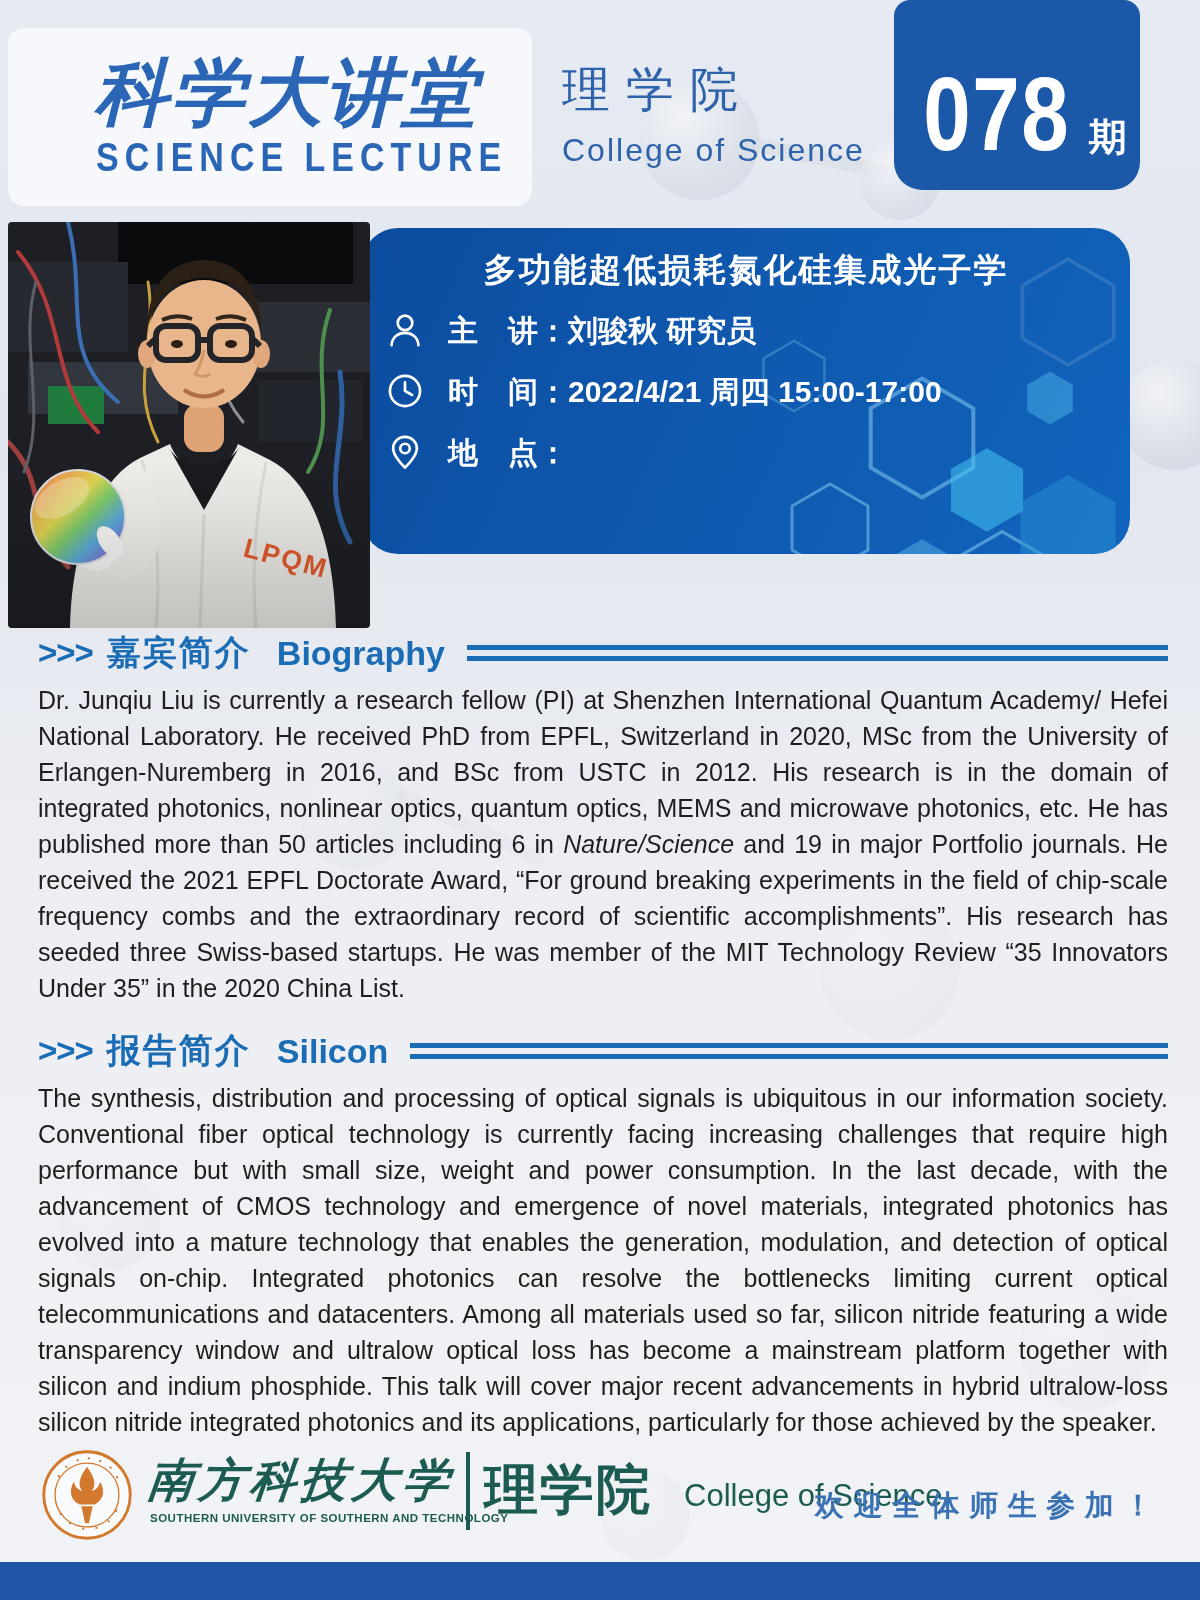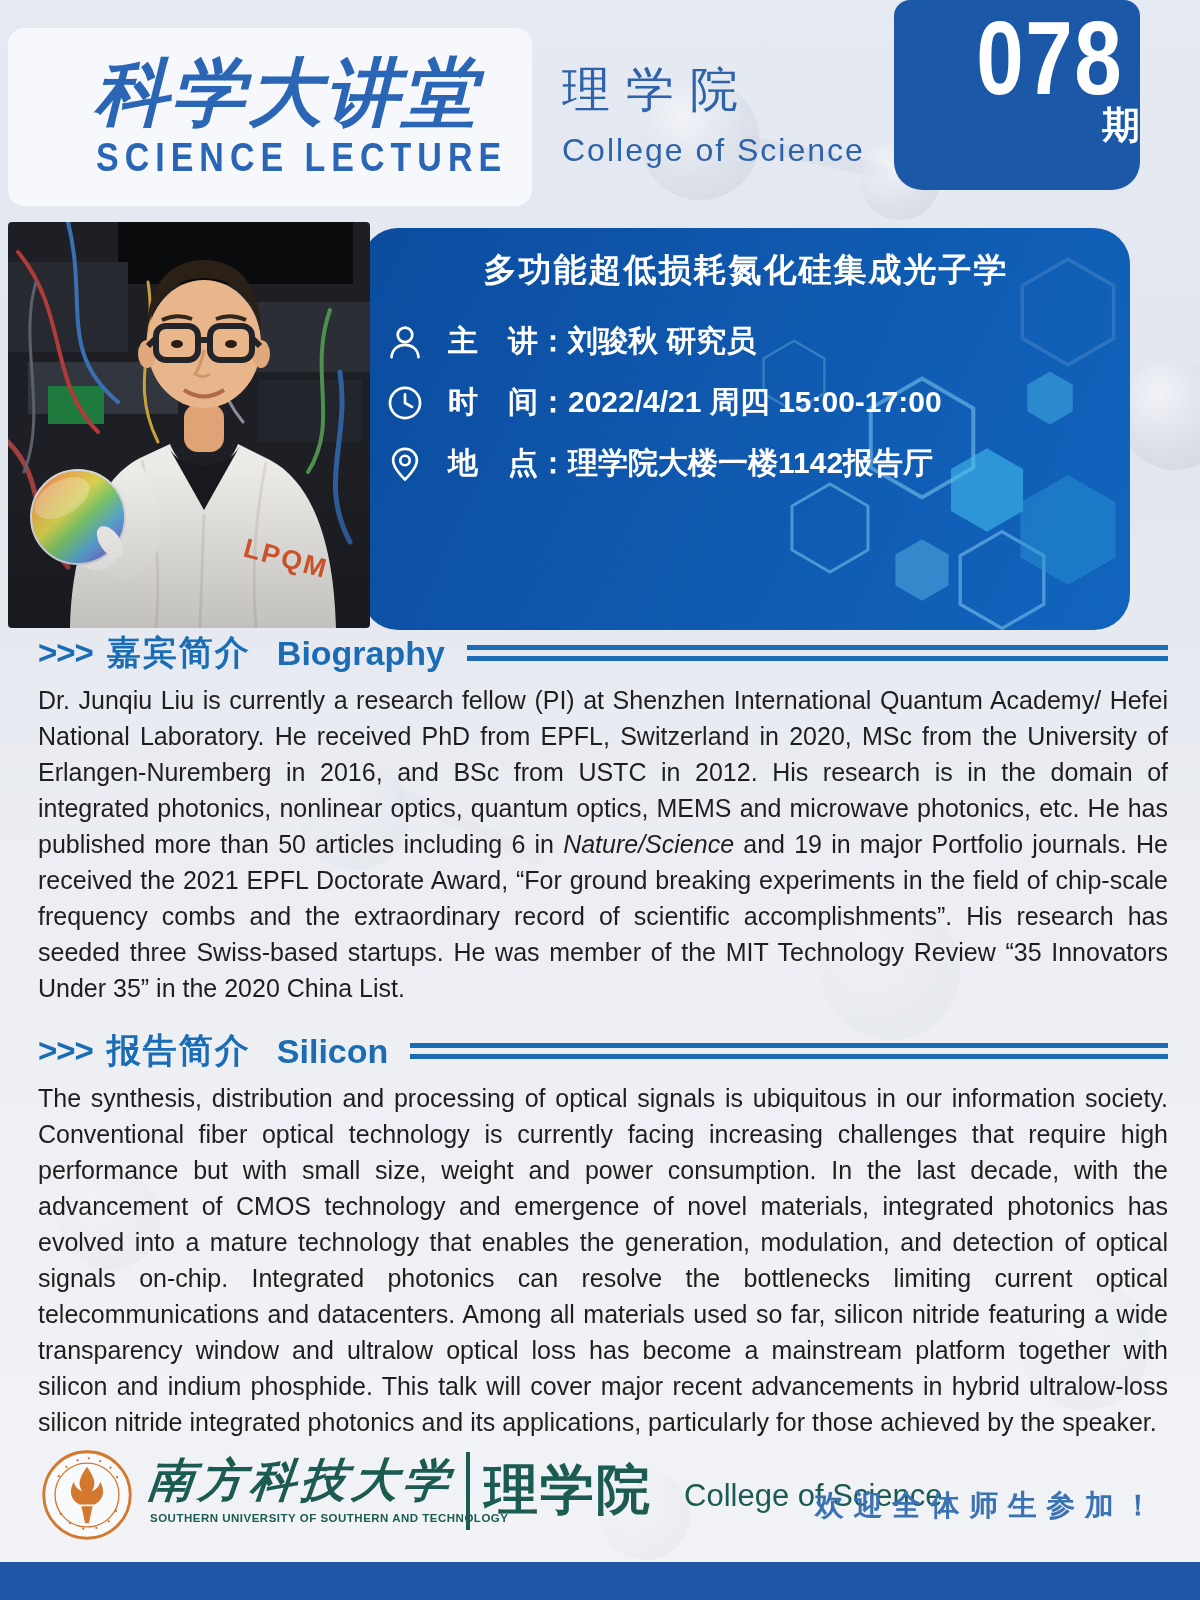--- a/index.html
+++ b/index.html
@@ -22,40 +22,40 @@
     background:rgba(249,250,253,0.85); border-radius:16px; z-index:2; }
   .logo-zh { position:absolute; left:86px; top:16px; font-size:74px; font-weight:900;
     color:#2a66b5; letter-spacing:3px; white-space:nowrap;font-style:italic; }
   .logo-en { position:absolute; left:88px; top:106px; font-size:34px; font-weight:bold;
     color:#2a66b5; letter-spacing:6px; transform:scaleY(1.18); transform-origin:left top; white-space:nowrap; }
   .college-head { position:absolute; left:562px; top:58px; z-index:2; color:#2e62ab; }
   .college-head-zh { font-size:48px; letter-spacing:16px; white-space:nowrap; }
   .college-head-en { font-size:32px; margin-top:10px; letter-spacing:2px; white-space:nowrap; }
   .issue-badge { position:absolute; left:894px; top:0; width:246px; height:190px;
     background:#1c58a8; border-radius:16px 16px 28px 28px; z-index:2;
-    display:flex; align-items:flex-end; justify-content:center; padding-bottom:28px;flex-direction:column; }
+    display:flex; align-items:flex-end; justify-content:center; padding-bottom:28px; }
   .issue-num { font-size:104px; font-weight:900; color:#fff; line-height:0.9;
     transform:scaleX(0.82); transform-origin:center bottom; letter-spacing:2px; }
   .issue-unit { font-size:38px; font-weight:bold; color:#fff; margin-left:2px; line-height:1; padding-bottom:6px; }
 
   
   .photo { position:absolute; left:8px; top:222px; width:362px; height:406px;
     border-radius:4px; overflow:hidden; z-index:4; }
 
   
-  .lecture-card { position:absolute; left:362px; top:228px; width:768px; height:402px;
+  .lecture-card { position:absolute; left:362px; top:228px; width:768px; height:326px;
     border-radius:36px; overflow:hidden; z-index:3;
     background:linear-gradient(115deg,#0b4c9e 0%,#0f58ae 45%,#1164bd 100%); }
   .hex-layer { position:absolute; right:0; top:0; width:768px; height:402px; pointer-events:none; }
   .lc-title-zh { position:relative; margin-top:20px; text-align:center; color:#fff;
     font-size:33px; font-weight:800; letter-spacing:2px; z-index:2; }
   .lc-title-en { position:relative; margin-top:16px; text-align:center; color:#fff;
     font-size:25px; font-weight:bold; z-index:2; white-space:nowrap; }
   .lc-rows { position:relative; margin-top:18px; z-index:2; }
-  .lc-row { display:flex; align-items:center; height:61px; padding-left:24px;
+  .lc-row { display:flex; height:61px; padding-left:24px;
     color:#fff; font-size:30px; font-weight:bold; }
   .lc-icon { width:38px; height:38px; margin-right:24px; flex:0 0 38px; }
   .lc-icon svg { width:100%; height:100%; }
   .lc-label { white-space:pre; }
   .lc-value { white-space:nowrap; }
 
   
   .text-section { position:absolute; left:38px; width:1130px; z-index:2; }
   .bio-section { top:630px; }
   .abstract-section { top:1028px; }
@@ -225,21 +225,20 @@
         <span class="lc-label">时　间：</span>
         <span class="lc-value">2022/4/21 周四 15:00-17:00</span>
       </div>
       <div class="lc-row">
         <span class="lc-icon">
           <svg viewBox="0 0 24 24" fill="none" stroke="#fff" stroke-width="1.7" stroke-linecap="round">
             <path d="M12,2.5 C7.6,2.5 4.5,5.9 4.5,9.8 C4.5,14.8 12,21.8 12,21.8 C12,21.8 19.5,14.8 19.5,9.8 C19.5,5.9 16.4,2.5 12,2.5 Z"></path>
             <circle cx="12" cy="9.8" r="3"></circle>
           </svg></span>
         <span class="lc-label">地　点：</span>
-        <span class="lc-value">理学院大楼一楼1142报告厅</span>
       </div>
     </div>
   </section>
 
   <section class="text-section bio-section">
     <div class="sec-head">
       <span class="sec-marker">&gt;&gt;&gt;</span>
       <span class="sec-zh">嘉宾简介</span>
       <span class="sec-en">Biography</span>
       <span class="sec-rule"></span>

